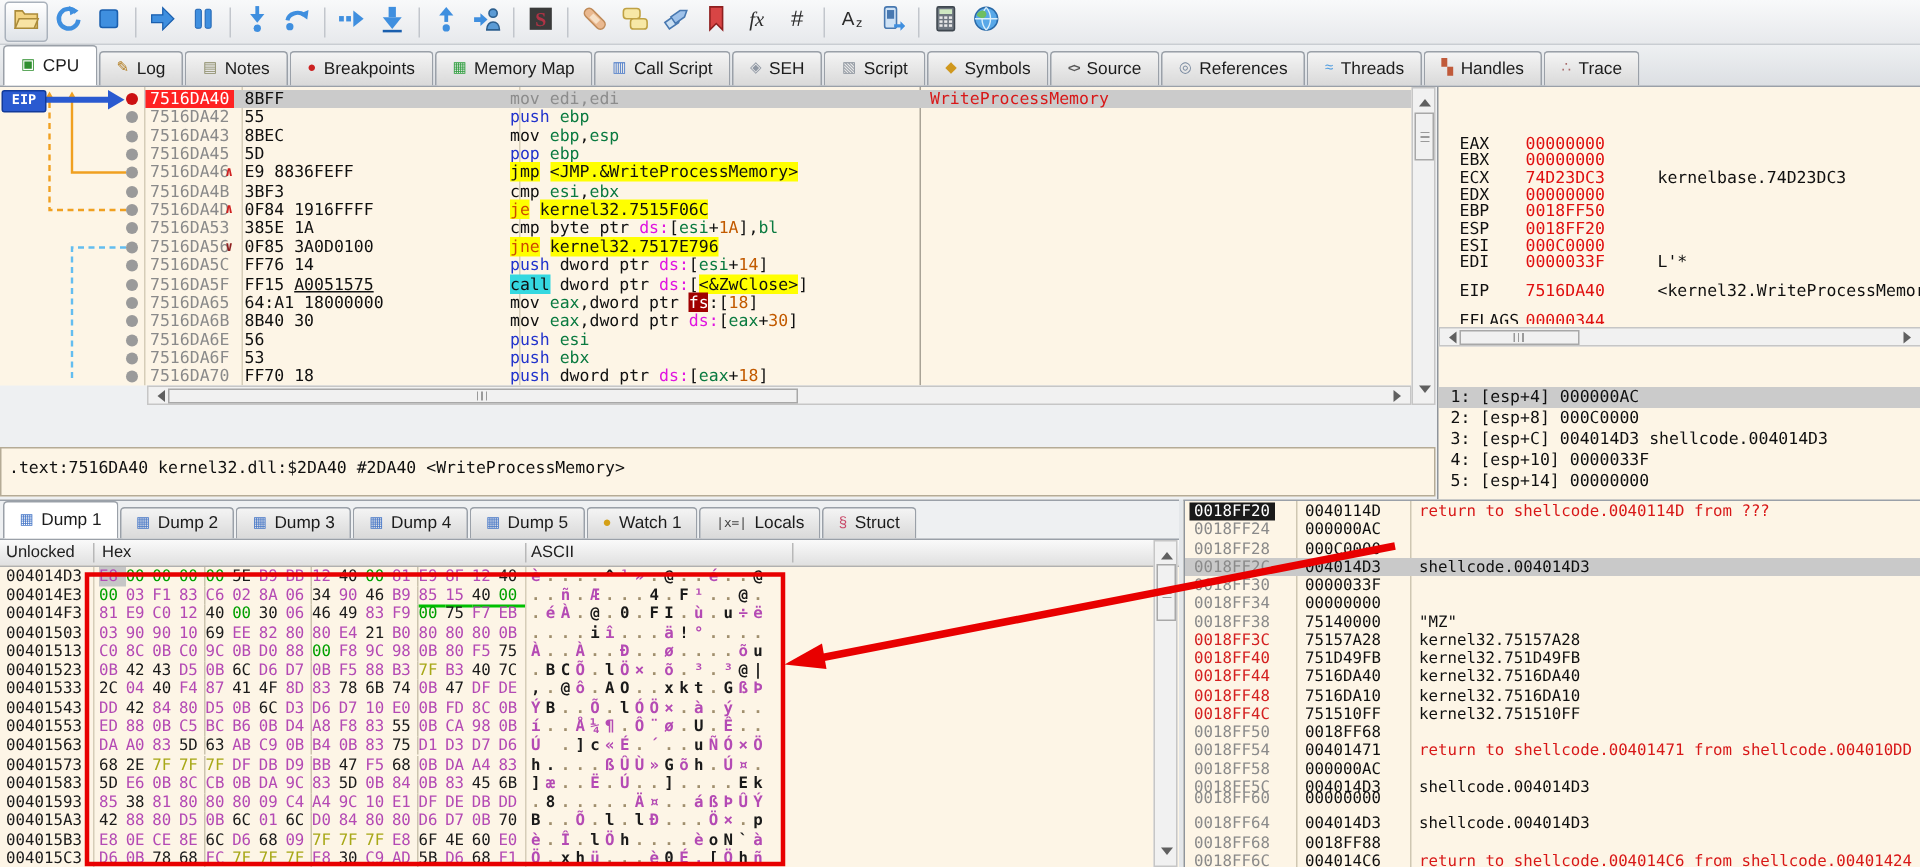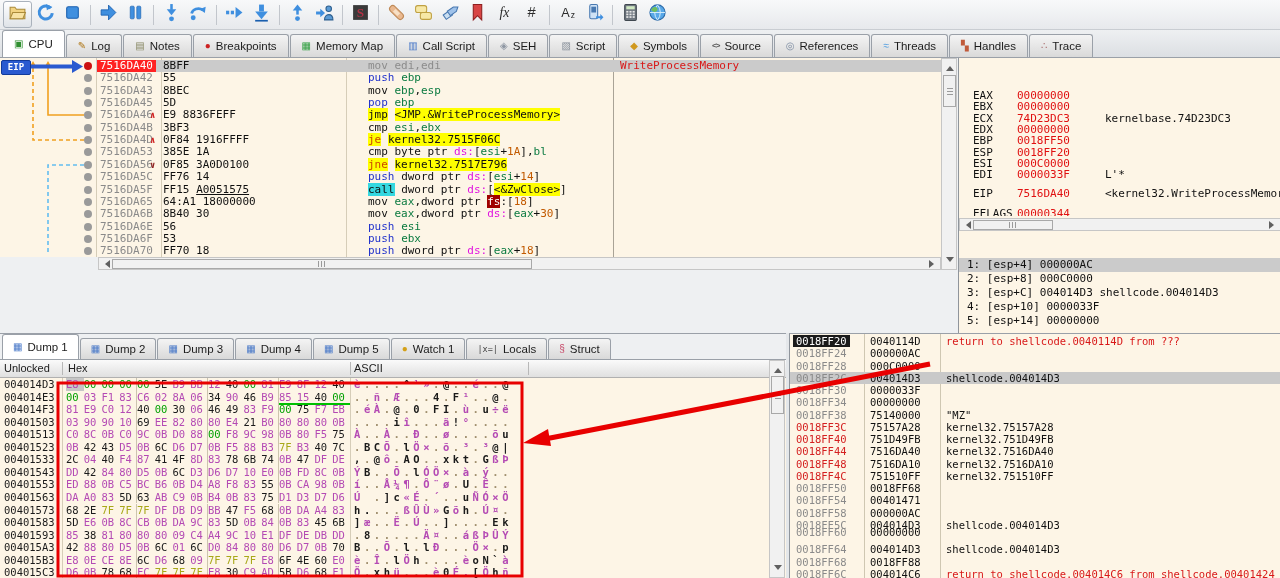--- a/index.html
+++ b/index.html
@@ -23,21 +23,21 @@
   .drow.sel::before{content:"";position:absolute;left:96px;right:0;top:0;bottom:0;background:#cbcbcb;}
   .drow span{position:absolute;top:0;}
   .dot{left:84px;width:8px;height:8px;border-radius:50%;background:#9a9a9a;top:2px!important;}
   .dot.red{background:#cc1111;}
   .daddr{left:100px;color:#8a8a8a;}
   .drow.sel .daddr{background:#ff2222;color:#ffffff;padding:0 3px;left:97px;}
   .dcaret{left:150px;font-size:9px;font-weight:bold;}
   .cu{color:#d02020;} .cd{color:#8f1f1f;}
   .dbytes{left:163px;color:#101010;}
   .dbytes u{text-decoration:underline;}
-  .dinstr{left:368px;text-align:center;}
+  .dinstr{left:340px;text-align:center;}
   .dcomm{left:620px;color:#d81818;}
   .gy{color:#8c8c8c;} .mb{color:#2233cc;} .mk{color:#101010;} .rg{color:#0a7a40;}
   .sg{color:#e014e0;} .nm{color:#c25a00;} .jc{color:#cc4a00;}
   .hy{background:#ffff00;} .hc{background:#35d8e0;} .fsx{background:#a00000;color:#fff;}
   .eip-badge{position:absolute;left:1px;top:60px;width:28px;height:13px;background:#2a5ad0;border:1px solid #123a9a;border-radius:2px;color:#fff;font-size:9px;font-weight:bold;text-align:center;line-height:13px;font-family:"DejaVu Sans Mono",monospace;z-index:5;}
   .gutter-svg{position:absolute;left:0;top:58px;z-index:4;pointer-events:none;}
   
   .sb-track{position:absolute;background:#f1f1f1;border:1px solid #c6c6c6;box-sizing:border-box;}
   .sb-thumb{position:absolute;background:linear-gradient(#f4f4f4,#dcdcdc);border:1px solid #a8a8a8;box-sizing:border-box;}
   .grip-h{background-image:repeating-linear-gradient(90deg,#9a9a9a 0 1px,transparent 1px 3px);background-size:8px 6px;background-repeat:no-repeat;background-position:center;}
@@ -370,20 +370,21 @@
     <div class="sb-thumb grip-v" style="left:1px;top:16px;width:13px;height:32px"></div>
     <div class="arr d" style="left:4px;bottom:3px"></div>
   </div>
 
   <div class="sb-track" style="left:98px;top:257px;width:843px;height:13px">
     <div class="arr l" style="left:2px;top:2px"></div>
     <div class="sb-thumb grip-h" style="left:13px;top:1px;width:420px;height:10px"></div>
     <div class="arr r" style="right:2px;top:2px"></div>
   </div>
 
+  <div class="statusline">.text:7516DA40 kernel32.dll:$2DA40 #2DA40 &lt;WriteProcessMemory&gt;</div>
 
   <div class="registers">
     <div id="regrows">
         <div class="rrow" style="top:32px"><span class="rn">EAX</span><span class="rv">00000000</span></div>
         <div class="rrow" style="top:43.3px"><span class="rn">EBX</span><span class="rv">00000000</span></div>
         <div class="rrow" style="top:54.599999999999994px"><span class="rn">ECX</span><span class="rv">74D23DC3</span><span class="rc">kernelbase.74D23DC3</span></div>
         <div class="rrow" style="top:65.89999999999999px"><span class="rn">EDX</span><span class="rv">00000000</span></div>
         <div class="rrow" style="top:77.19999999999999px"><span class="rn">EBP</span><span class="rv">0018FF50</span></div>
         <div class="rrow" style="top:88.49999999999999px"><span class="rn">ESP</span><span class="rv">0018FF20</span></div>
         <div class="rrow" style="top:99.79999999999998px"><span class="rn">ESI</span><span class="rv">000C0000</span></div>
@@ -486,21 +487,21 @@
         <div class="srow hl" style="top:37.75px"><span class="sa">0018FF2C</span><span class="sv">004014D3</span><span class="sc">shellcode.004014D3</span></div>
         <div class="srow" style="top:50.00px"><span class="sa">0018FF30</span><span class="sv">0000033F</span></div>
         <div class="srow" style="top:62.25px"><span class="sa">0018FF34</span><span class="sv">00000000</span></div>
         <div class="srow" style="top:74.50px"><span class="sa">0018FF38</span><span class="sv">75140000</span><span class="sc">"MZ"</span></div>
         <div class="srow" style="top:86.75px"><span class="sa red">0018FF3C</span><span class="sv">75157A28</span><span class="sc">kernel32.75157A28</span></div>
         <div class="srow" style="top:99.00px"><span class="sa red">0018FF40</span><span class="sv">751D49FB</span><span class="sc">kernel32.751D49FB</span></div>
         <div class="srow" style="top:111.25px"><span class="sa red">0018FF44</span><span class="sv">7516DA40</span><span class="sc">kernel32.7516DA40</span></div>
         <div class="srow" style="top:123.50px"><span class="sa red">0018FF48</span><span class="sv">7516DA10</span><span class="sc">kernel32.7516DA10</span></div>
         <div class="srow" style="top:135.75px"><span class="sa red">0018FF4C</span><span class="sv">751510FF</span><span class="sc">kernel32.751510FF</span></div>
         <div class="srow" style="top:148.00px"><span class="sa">0018FF50</span><span class="sv">0018FF68</span></div>
-        <div class="srow" style="top:160.25px"><span class="sa">0018FF54</span><span class="sv">00401471</span></div>
+        <div class="srow" style="top:160.25px"><span class="sa">0018FF54</span><span class="sv">00401471</span><span class="sc red">return to shellcode.00401471 from shellcode.004010DD</span></div>
         <div class="srow" style="top:172.50px"><span class="sa">0018FF58</span><span class="sv">000000AC</span></div>
         <div class="srow" style="top:184.75px"><span class="sa">0018FF5C</span><span class="sv">004014D3</span><span class="sc">shellcode.004014D3</span></div>
         <div class="srow" style="top:192px"><span class="sa">0018FF60</span><span class="sv">00000000</span></div>
         <div class="srow" style="top:209.25px"><span class="sa">0018FF64</span><span class="sv">004014D3</span><span class="sc">shellcode.004014D3</span></div>
         <div class="srow" style="top:221.50px"><span class="sa">0018FF68</span><span class="sv">0018FF88</span></div>
         <div class="srow" style="top:233.75px"><span class="sa">0018FF6C</span><span class="sv">004014C6</span><span class="sc red">return to shellcode.004014C6 from shellcode.00401424</span></div>
       </div>
   </div>
 
   <svg class="overlay" width="1280" height="578">

